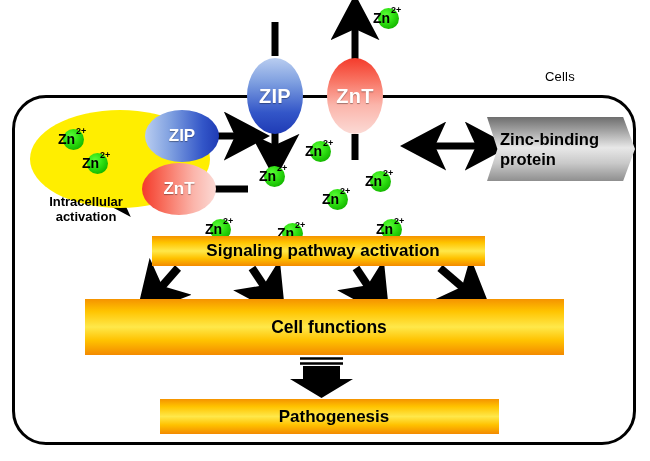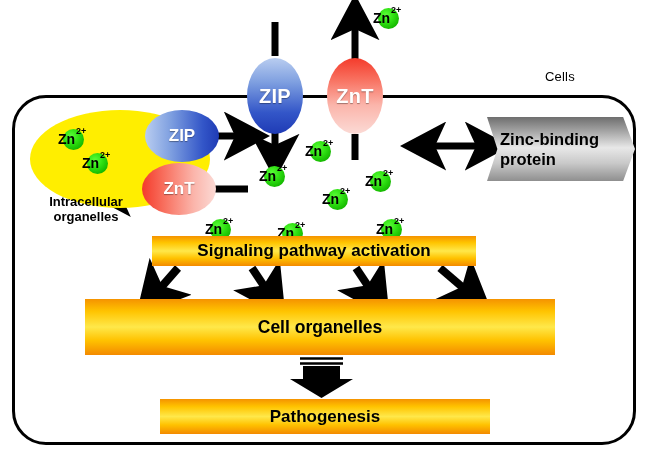--- a/index.html
+++ b/index.html
@@ -155,20 +155,21 @@
 
   
   .orange-box {
     background: linear-gradient(to bottom, #f59300 0%, #ffc400 22%, #ffe84a 50%, #ffc200 74%, #f38a00 100%);
     display: flex;
     flex-direction: column;
     align-items: center;
     justify-content: center;
     color: #000;
     font-weight: bold;
+    padding-left: 9px;
   }
   #signaling-box {
     left: 152px; top: 236px;
     width: 324px; height: 30px;
     font-size: 17px;
   }
   #cellfunctions-box {
     left: 85px; top: 299px;
     width: 470px; height: 56px;
   }
@@ -241,21 +242,21 @@
     <g>
       <line x1="300" y1="358.5" x2="343" y2="358.5" stroke="#000" stroke-width="2.4"></line>
       <line x1="300" y1="363.5" x2="343" y2="363.5" stroke="#000" stroke-width="2.4"></line>
       <path d="M303,366 L340,366 L340,379 L353,379 L321.5,398 L290,379 L303,379 Z" fill="#000"></path>
     </g>
   </svg>
 
   <div class="abs" id="organelle"></div>
   <div class="abs" id="organelle-label">
     <div>Intracellular</div>
-    <div>organelles</div>
+    <div>activation</div>
   </div>
 
   <div class="abs organelle-circle" id="znt-organelle">
     <span>ZnT</span>
   </div>
   <div class="abs organelle-circle" id="zip-organelle">
     <span>ZIP</span>
   </div>
 
   <div class="abs membrane-oval" id="zip-membrane">
@@ -323,20 +324,20 @@
         <div class="zn-text">Zn</div>
         <div class="zn-sup">2+</div>
       </div>
     </div>
 
   <div class="abs orange-box" id="signaling-box">
     <span>Signaling pathway activation</span>
   </div>
 
   <div class="abs orange-box" id="cellfunctions-box">
-    <span id="cellfunctions-title">Cell organelles</span>
+    <span id="cellfunctions-title">Cell functions</span>
   </div>
 
   <div class="abs orange-box" id="pathogenesis-box">
     <span>Pathogenesis</span>
   </div>
 
 </div>
 
 </body></html>

